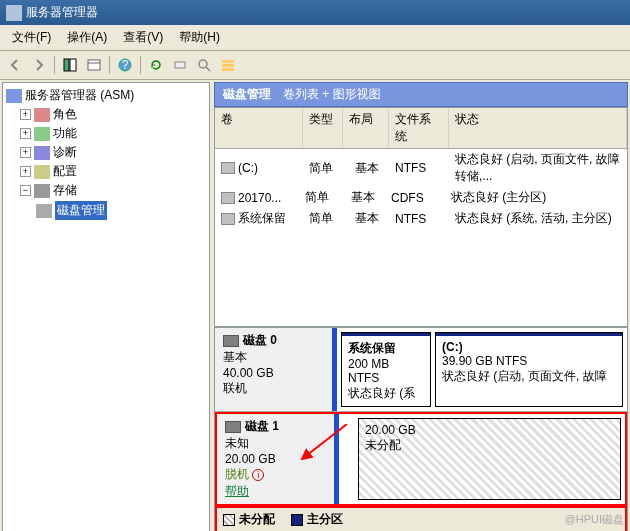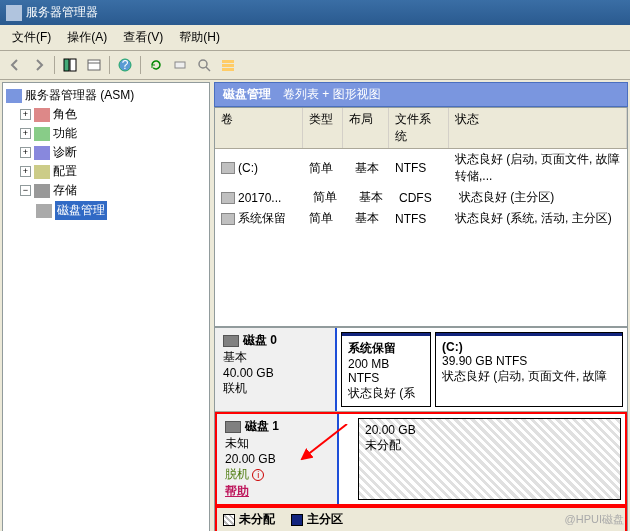--- a/index.html
+++ b/index.html
@@ -32,37 +32,37 @@
 .tabhdr .tabtitle { font-weight: bold; }
 
 .volpane { background: #fff; border: 1px solid #919b9c; flex: 0 0 220px; overflow: auto; }
 .volhdr { display: flex; background: #ece9d8; border-bottom: 1px solid #aca899; }
 .volhdr div { padding: 3px 6px; border-right: 1px solid #d4d0c8; }
 .volrow { display: flex; padding: 2px 6px; align-items: center; }
 .volrow .vicon { width: 14px; height: 12px; background: #c0c0c0; border: 1px solid #888; margin-right: 3px; }
 
 .diskpane { background: #fff; border: 1px solid #919b9c; flex: 1; overflow: auto; }
 .diskrow { display: flex; border-bottom: 1px solid #aca899; }
-.diskleft { width: 122px; padding: 4px 8px; background: #f0f0f0; border-right: 2px solid #1d4ed8; }
+.diskleft { width: 122px; padding: 4px 8px; background: #f0f0f0; border-right: 5px solid #1d4ed8; }
 .diskleft .dicon { display: flex; align-items: center; gap: 4px; font-weight: bold; }
 .diskleft .hdd { width: 16px; height: 12px; background: #808080; border: 1px solid #555; }
 .diskright { flex: 1; display: flex; padding: 4px; gap: 4px; }
 .partition { border: 1px solid #000; padding: 4px 6px; }
 .partition.striped { background: repeating-linear-gradient(45deg,#fff,#fff 3px,#e0e0e0 3px,#e0e0e0 6px); }
 .partition .ptop { border-top: 3px solid #12247d; margin: -4px -6px 4px -6px; }
 
 .redbox { border: 2px solid #ff0000; }
 .arrow { position: relative; gap: 15px; }
 .arrow svg { position: absolute; top: 10px; left: 80px; }
 
 .legend { display: flex; gap: 16px; padding: 3px 6px; border-top: 1px solid #aca899; background: #ece9d8; }
 .legend .litem { display: flex; align-items: center; gap: 4px; }
 .legend .lbox { width: 12px; height: 12px; border: 1px solid #000; }
 
-.link { color: #be185d; text-decoration: underline; cursor: pointer; font-weight: bold; }
+.link { color: #15803d; text-decoration: underline; cursor: pointer; }
 .offline { color: #4d7c0f; }
 .info-icon { display: inline-block; width: 12px; height: 12px; border: 1px solid #c00; border-radius: 50%; color: #c00; text-align: center; line-height: 10px; font-size: 9px; vertical-align: middle; }
 
 .watermark { position: absolute; right: 6px; bottom: 4px; color: #aaa; font-size: 11px; }
 </style>
 </head>
 <body>
 
 <div class="titlebar">
   <span class="ticon"></span>
@@ -189,21 +189,21 @@
         <div style="width:88px;display:flex;align-items:center">
             <span class="vicon"></span>
             <span>(C:)</span>
           </div>
         <div style="width:46px">简单</div>
         <div style="width:40px">基本</div>
         <div style="width:60px">NTFS</div>
         <div style="flex:1">状态良好 (启动, 页面文件, 故障转储,...</div>
       </div>
       <div class="volrow">
-        <div style="width:92px;display:flex;align-items:center">
+        <div style="width:84px;display:flex;align-items:center">
             <span class="vicon"></span>
             <span>20170...</span>
           </div>
         <div style="width:46px">简单</div>
         <div style="width:40px">基本</div>
         <div style="width:60px">CDFS</div>
         <div style="flex:1">状态良好 (主分区)</div>
       </div>
       <div class="volrow">
         <div style="width:88px;display:flex;align-items:center">

